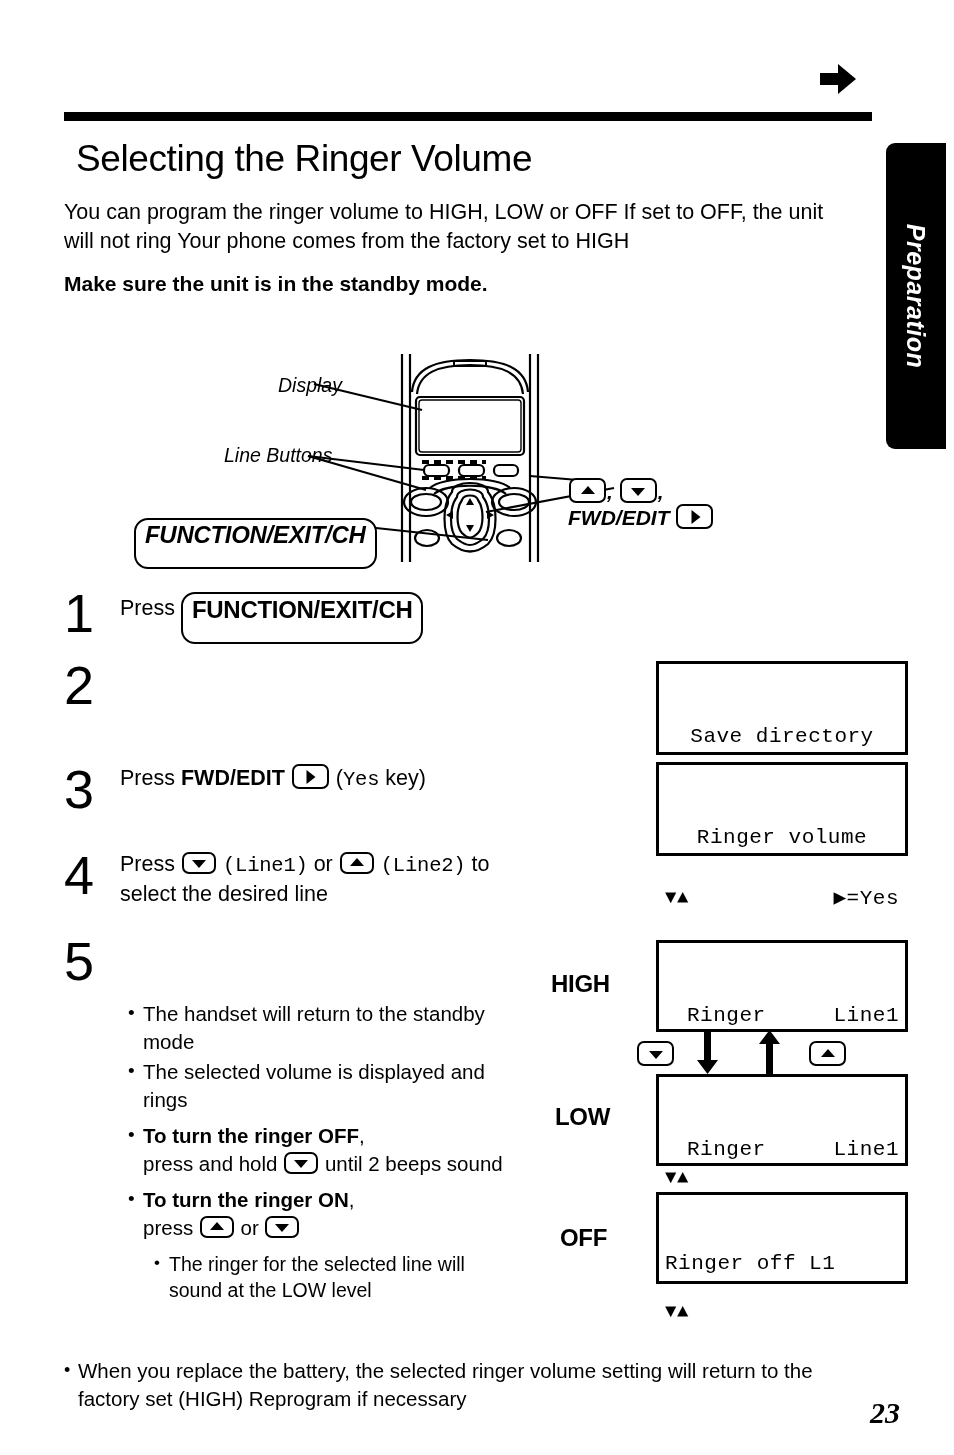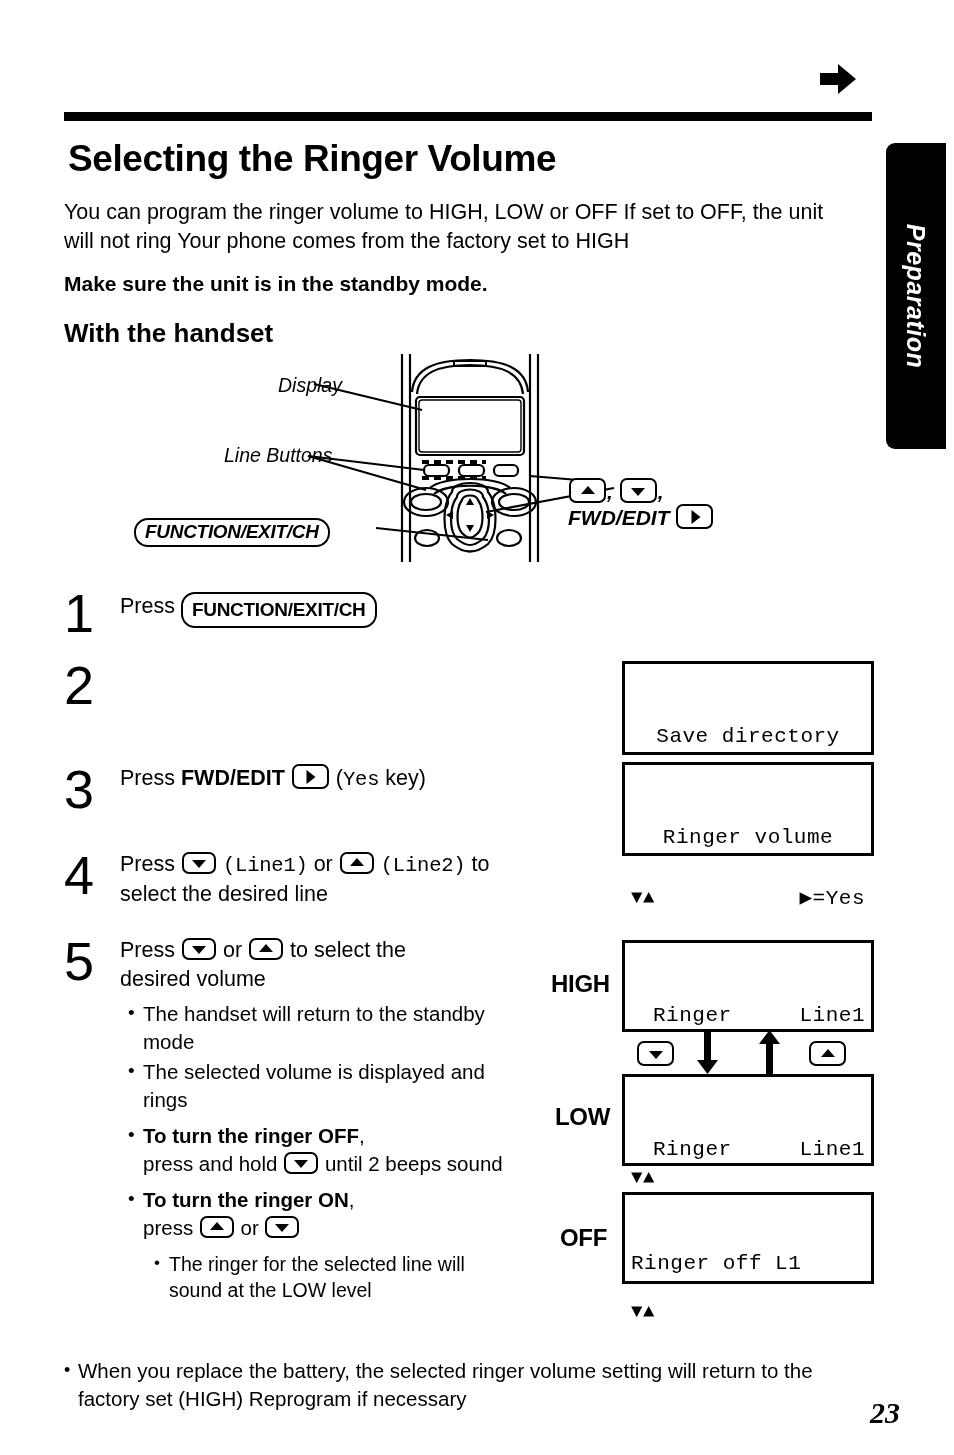--- a/index.html
+++ b/index.html
@@ -63,24 +63,24 @@
     letter-spacing: .5px;
     display: flex;
     align-items: center;
     justify-content: center;
     white-space: nowrap;
   }
 
   
   .h1 {
     position: absolute;
-    left: 68px;
+    left: 76px;
     top: 138px;
     font-size: 37px;
-    font-weight: bold;
+    font-weight: normal;
     letter-spacing: -0.4px;
   }
   .intro {
     position: absolute;
     left: 64px;
     top: 198px;
     width: 790px;
     font-size: 21.5px;
     line-height: 29px;
   }
@@ -110,22 +110,22 @@
   }
   .diag-label {
     position: absolute;
     font-size: 19.5px;
     white-space: nowrap;
   }
   .keycap-box {
     position: absolute;
     border: 2.5px solid #000;
     border-radius: 14px;
-    padding: 1px 9px 2px 9px;
-    font-size: 19px;
+    padding: 1px 9px 18px 9px;
+    font-size: 24px;
     font-weight: bold;
     letter-spacing: -0.3px;
     white-space: nowrap;
     background: #fff;
   }
   .fwdedit-group {
     position: absolute;
     font-size: 21px;
     font-weight: bold;
     white-space: nowrap;
@@ -232,20 +232,21 @@
     position: absolute;
     border: 3px solid #000;
     background: #fff;
     font-family: "Liberation Mono", monospace;
     font-size: 21px;
     line-height: 27px;
     box-sizing: border-box;
     padding: 5px 6px 4px 6px;
     white-space: pre;
     letter-spacing: 0.5px;
+    margin-left: 34px;
   }
   .lcd .row { display: block; height: 27px; }
   .lcd .spread {
     display: flex;
     justify-content: space-between;
   }
   .tri-d { font-size: 19px; }
   .bars {
     display: inline-block;
     letter-spacing: 2px;
@@ -304,21 +305,20 @@
   </svg>
   <div class="top-rule"></div>
 
   <div class="side-tab">
     <div class="side-tab-label">Preparation</div>
   </div>
 
   <div class="h1">Selecting the Ringer Volume</div>
   <div class="intro">You can program the ringer volume to HIGH, LOW or OFF  If set to OFF, the unit will not ring  Your phone comes from the factory set to HIGH</div>
   <div class="bold-note">Make sure the unit is in the standby mode.</div>
-  <div class="h2">With the handset</div>
 
   <div class="diagram">
 
     <svg style="position:absolute;left:190px;top:0px;" width="160" height="212" viewBox="0 0 160 212">
       <g fill="none" stroke="#000" stroke-width="2.2">
 
         <path d="M12 2 V210"></path>
         <path d="M20 2 V210"></path>
         <path d="M148 2 V210"></path>
         <path d="M140 2 V210"></path>
@@ -420,28 +420,20 @@
     <span class="key down"><i></i></span>
     <span class="mono">(Line1)</span>
     <span>or</span>
     <span class="key up"><i></i></span>
     <span class="mono">(Line2)</span>
     <span>to</span><br>
     <span>select the desired line</span>
   </div>
 
   <div class="step-num" style="left:64px;top:934px;">5</div>
-  <div class="step-body" style="left:120px;top:936px;width:400px;">
-    <span>Press</span>
-    <span class="key down"><i></i></span>
-    <span>or</span>
-    <span class="key up"><i></i></span>
-    <span>to select the</span><br>
-    <span>desired volume</span>
-  </div>
 
   <div class="bullets" style="left:128px;top:1000px;width:395px;">
     <div class="bl">The handset will return to the standby mode</div>
     <div class="bl">The selected volume is displayed and rings</div>
 
     <div class="bl gap">
       <span class="b">To turn the ringer OFF</span><span>,</span><br>
       <span>press and hold</span>
       <span class="key down"><i></i></span>
       <span>until 2 beeps sound</span>

